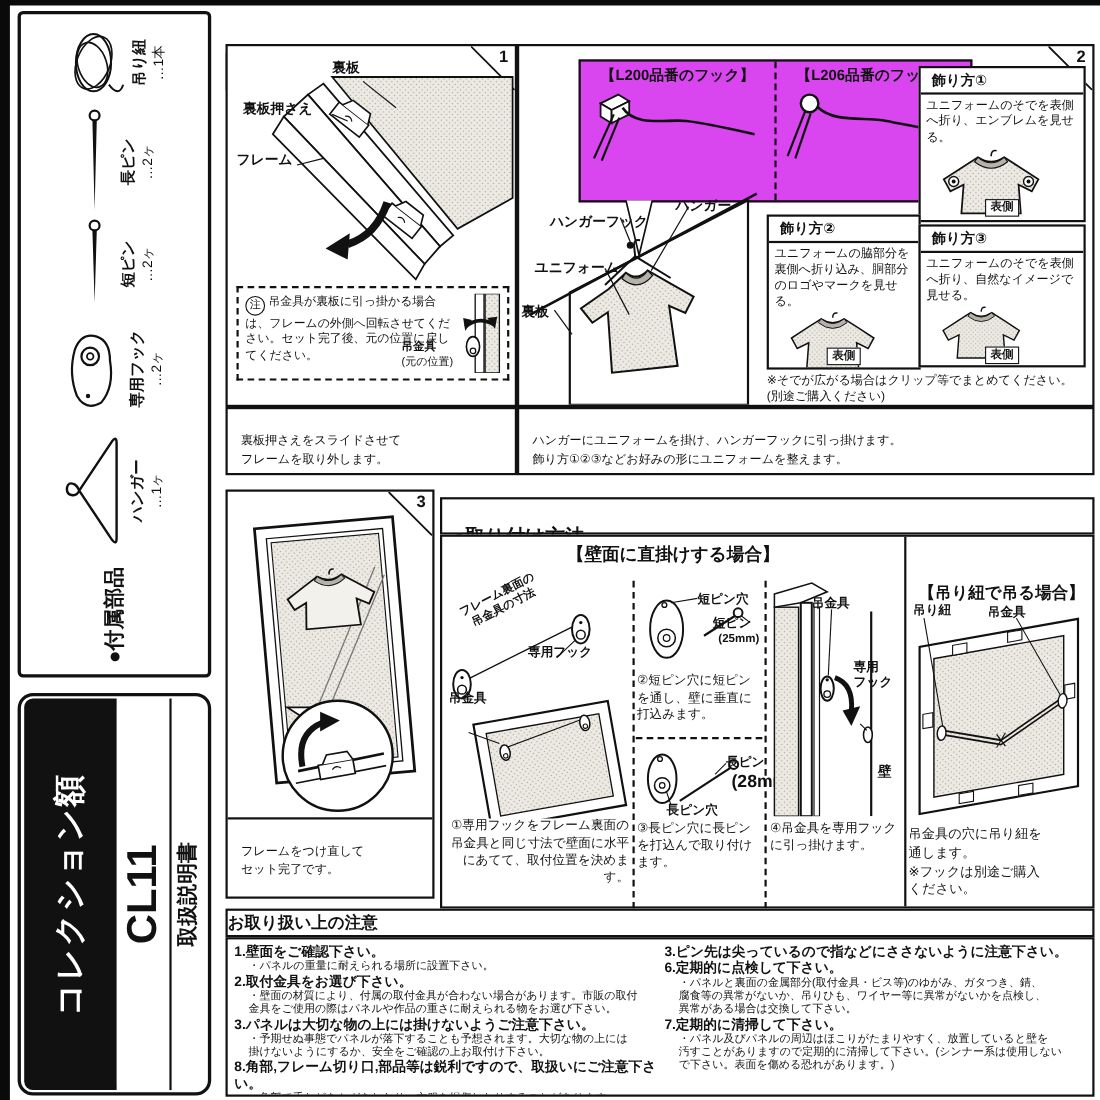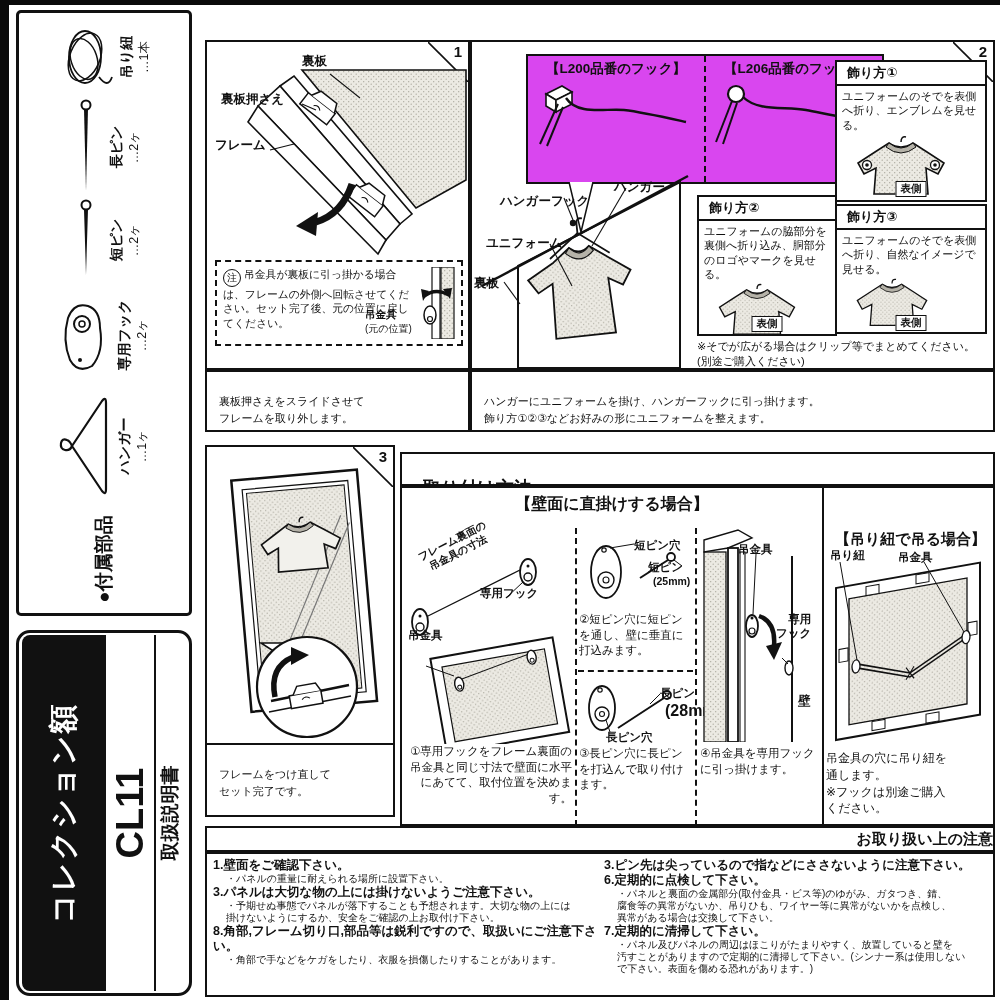--- a/index.html
+++ b/index.html
@@ -391,21 +391,21 @@
       <circle cx="50" cy="103" r="3" fill="none" stroke="#111" stroke-width="1.2"></circle>
       <circle cx="50" cy="90" r="1.5" fill="#111"></circle>
       <path d="M57,88 Q74,94 72,118" fill="none" stroke="#111" stroke-width="4.5"></path>
       <polygon points="64,118 80,114 72,132" fill="#111"></polygon>
       <line x1="90" y1="28" x2="90" y2="214" stroke="#111" stroke-width="2"></line>
       <ellipse cx="87" cy="140" rx="4" ry="7" fill="#fff" stroke="#111" stroke-width="1.4"></ellipse>
       <line x1="54" y1="26" x2="51" y2="86" stroke="#111" stroke-width="1"></line>
       <line x1="80" y1="130" x2="86" y2="136" stroke="#111" stroke-width="1"></line>
     </svg>
     <span class="sl" style="left:336px;top:54px;">吊金具</span>
-    <span class="sl pre" style="left:374px;top:124px;text-align:right;">専用
+    <span class="sl pre" style="left:374px;top:112px;">専用
 フック</span>
     <span class="sl" style="left:396px;top:206px;font-size:12.5px;">壁</span>
     <div class="mcap" style="left:298px;top:258px;width:118px;height:78px;">④吊金具を専用フックに引っ掛けます。</div>
 
     <div style="position:absolute;left:422px;top:6px;width:173px;text-align:center;font-weight:bold;font-size:15px;margin-top:36px;">【吊り紐で吊る場合】</div>
     <svg style="position:absolute;left:424px;top:52px;" width="168" height="202" viewBox="0 0 168 202">
       <g transform="translate(10,48) skewY(-10)">
         <rect x="0" y="0" width="144" height="152" fill="#fff" stroke="#111" stroke-width="2"></rect>
         <rect x="13" y="13" width="118" height="126" fill="url(#dots)" stroke="#111" stroke-width="1.3"></rect>
         <rect x="30" y="4" width="13" height="9" fill="#fff" stroke="#111" stroke-width="1"></rect>
@@ -425,27 +425,32 @@
     </svg>
     <span class="sl" style="left:428px;top:60px;">吊り紐</span>
     <span class="sl" style="left:496px;top:62px;">吊金具</span>
     <div class="mcap pre" style="left:424px;top:262px;width:168px;height:74px;font-size:12px;line-height:1.4;">吊金具の穴に吊り紐を
 通します。
 ※フックは別途ご購入
 ください。</div>
   </div>
 
   <div class="box" style="left:205px;top:826px;width:790px;height:26px;">
-    <div style="text-align:right;font-size:15px;font-weight:bold;padding-top:2px;">お取り扱い上の注意</div>
+    <div style="text-align:left;font-size:15px;font-weight:bold;padding-top:2px;">お取り扱い上の注意</div>
   </div>
   <div class="box" style="left:205px;top:852px;width:790px;height:145px;display:flex;">
     <div style="width:50%;padding:4px 2px 0 6px;box-sizing:border-box;overflow:hidden;">
       <div>
         <div class="c-head">1.壁面をご確認下さい。</div>
         <div class="c-sub pre">・パネルの重量に耐えられる場所に設置下さい。</div>
+      </div>
+      <div>
+        <div class="c-head">2.取付金具をお選び下さい。</div>
+        <div class="c-sub pre">・壁面の材質により、付属の取付金具が合わない場合があります。市販の取付
+金具をご使用の際はパネルや作品の重さに耐えられる物をお選び下さい。</div>
       </div>
       <div>
         <div class="c-head">3.パネルは大切な物の上には掛けないようご注意下さい。</div>
         <div class="c-sub pre">・予期せぬ事態でパネルが落下することも予想されます。大切な物の上には
 掛けないようにするか、安全をご確認の上お取付け下さい。</div>
       </div>
       <div>
         <div class="c-head">8.角部,フレーム切り口,部品等は鋭利ですので、取扱いにご注意下さい。</div>
         <div class="c-sub pre">・角部で手などをケガをしたり、衣服を損傷したりすることがあります。</div>
       </div>

